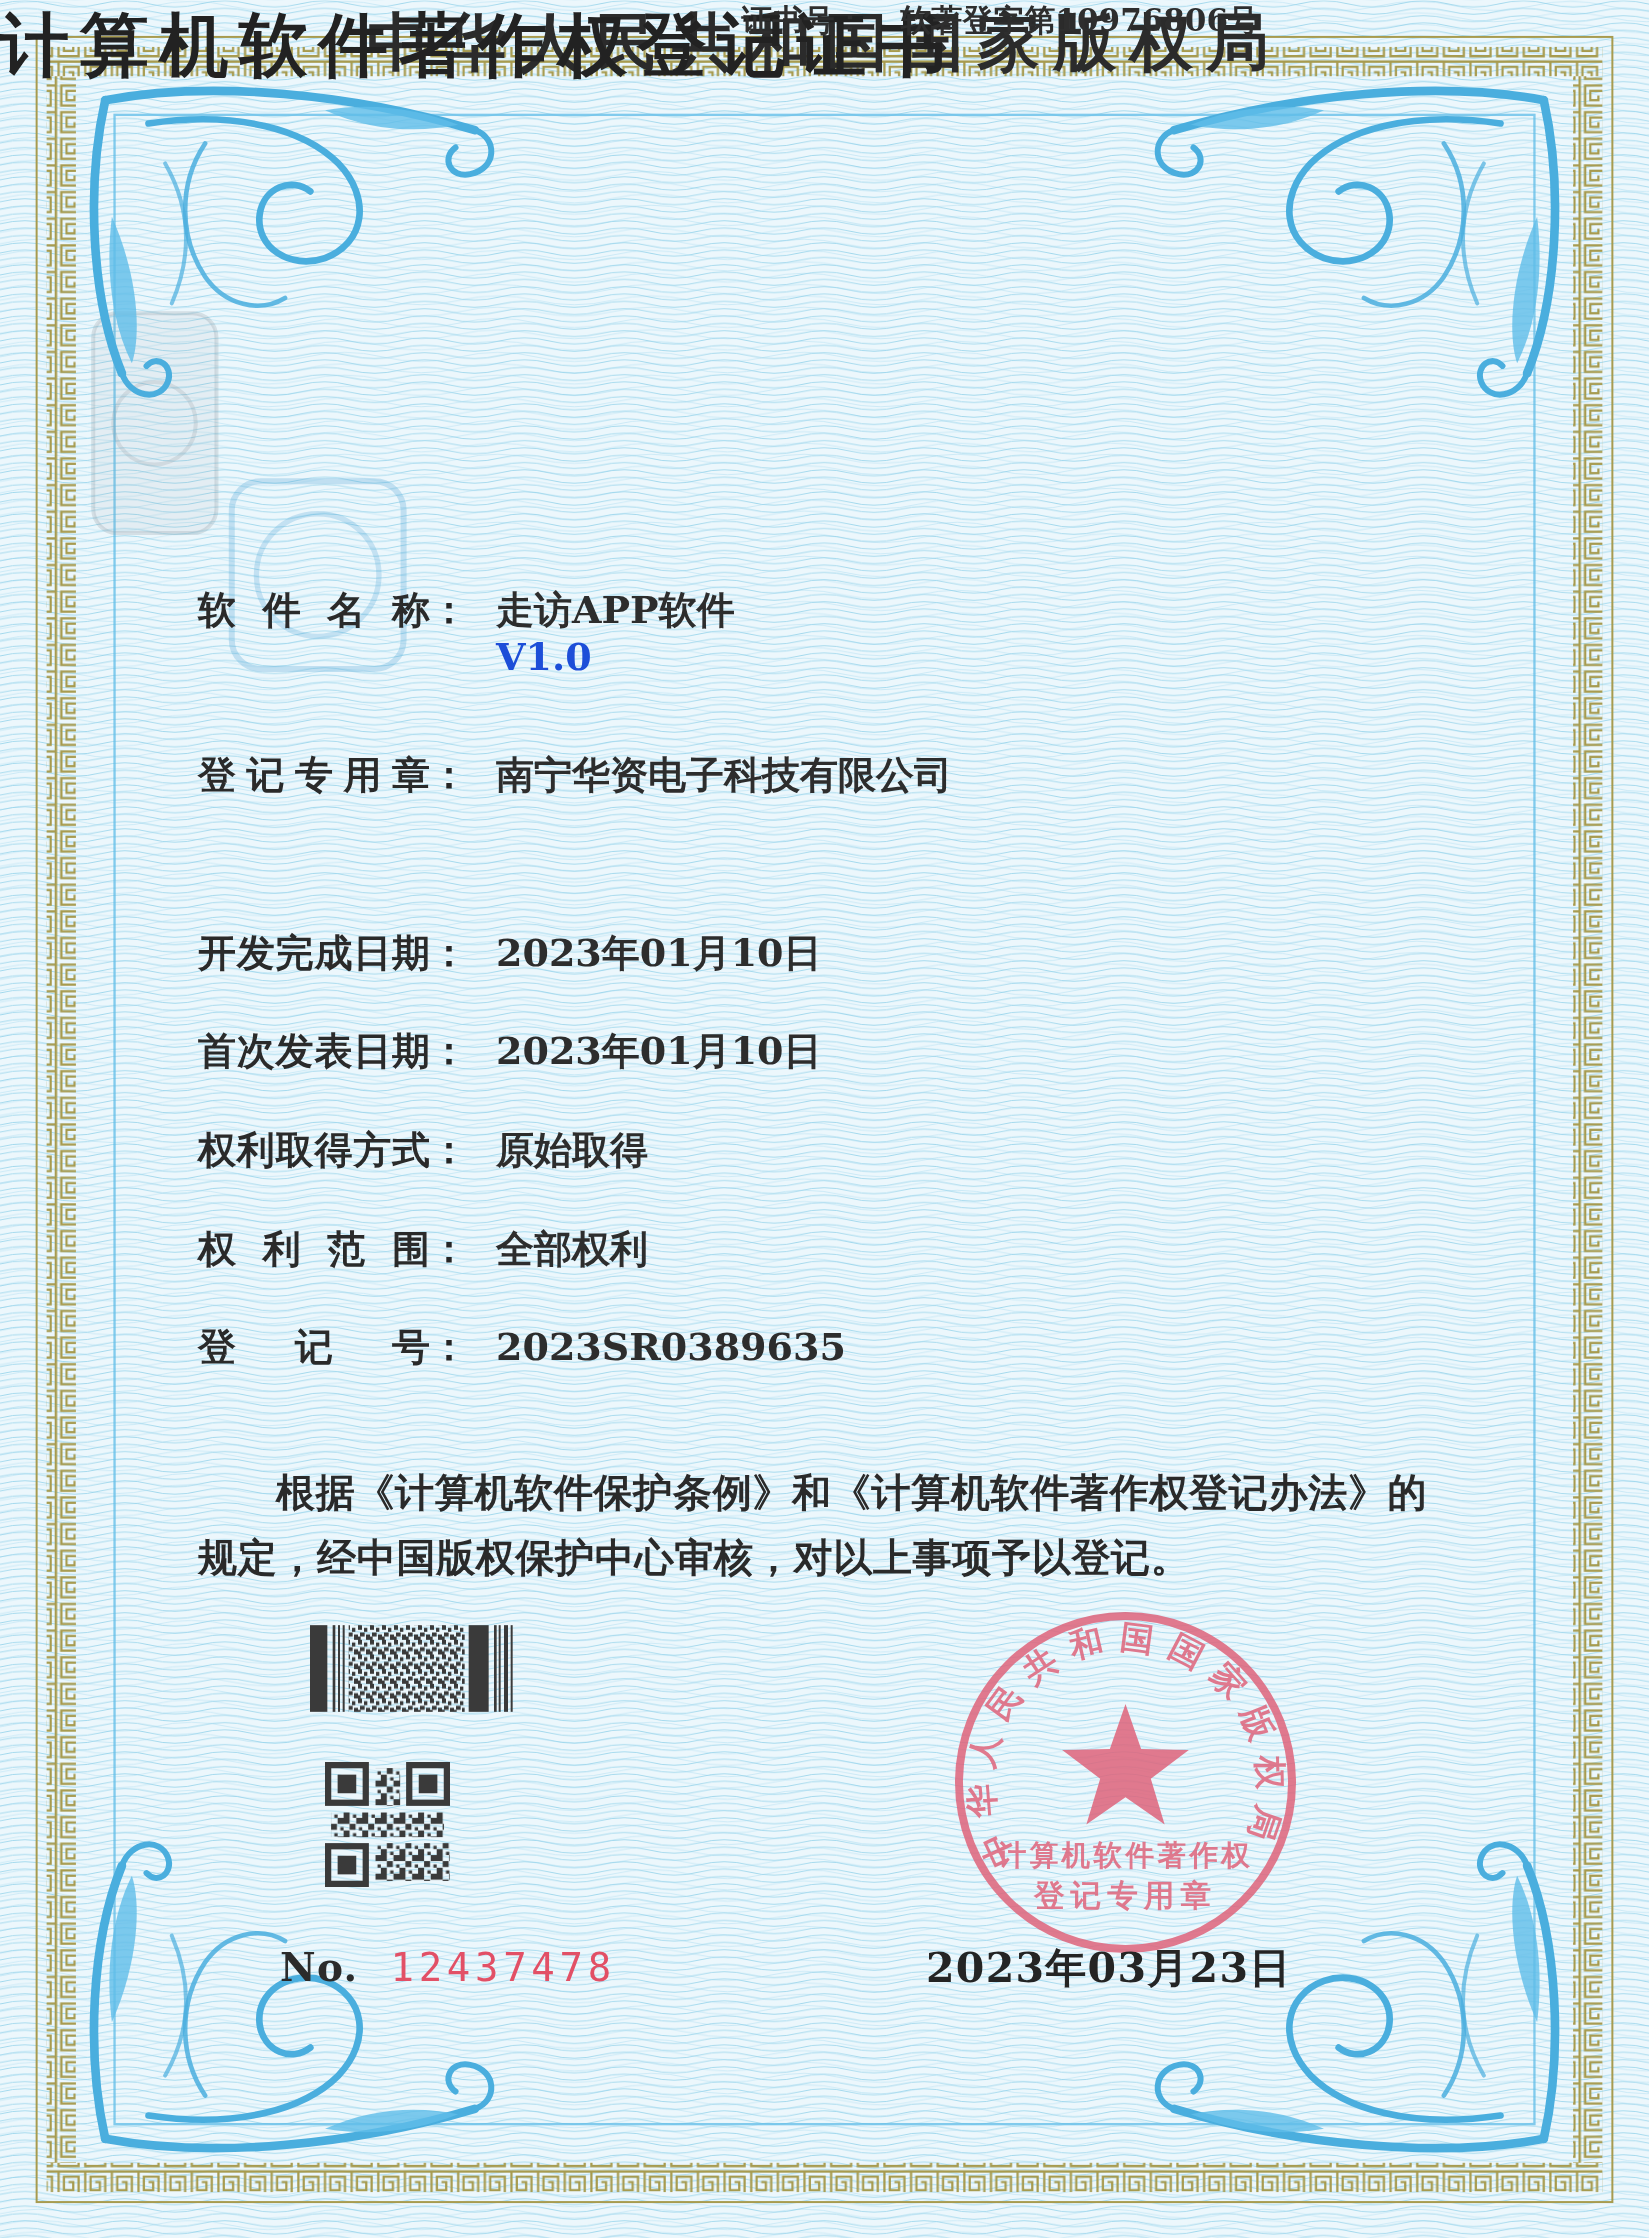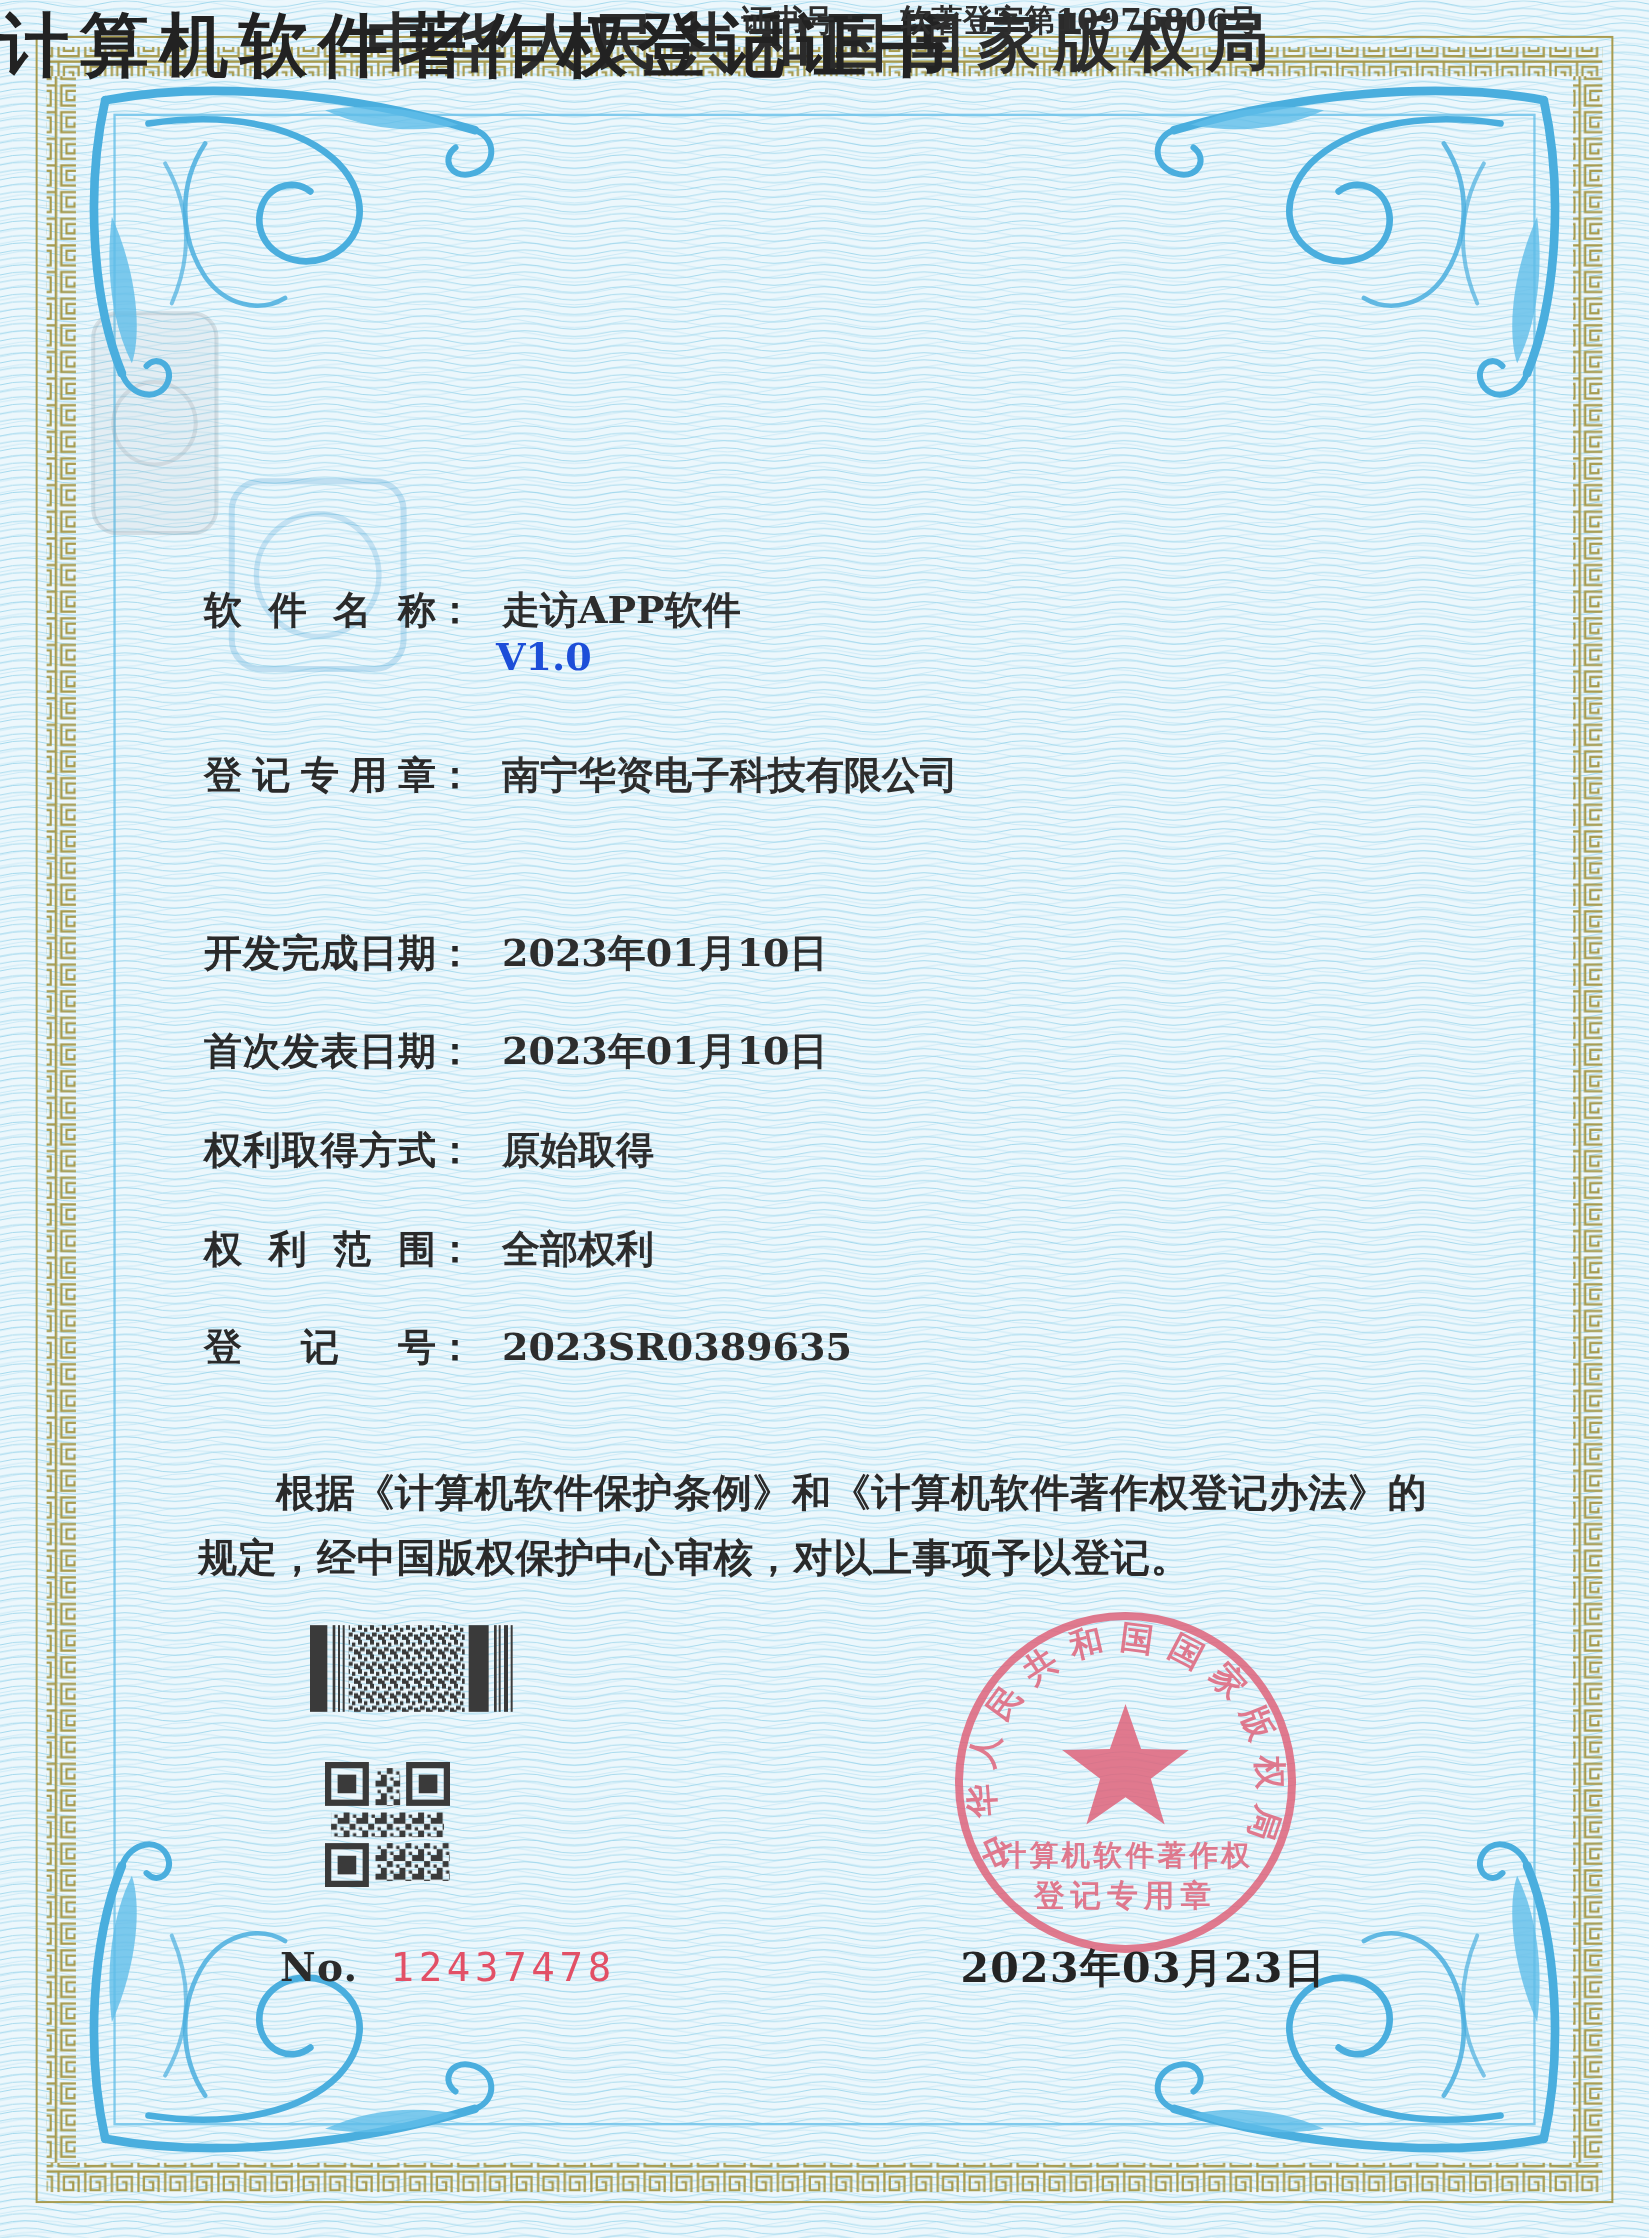--- a/index.html
+++ b/index.html
@@ -17,21 +17,21 @@
     font-size:63px; font-weight:700; letter-spacing:13.3px; color:#2b2b2b;
   }
   .cert-title {
     left:0; top:582; width:1649px; text-align:left;
     font-size:69px; font-weight:900; letter-spacing:10.7px; color:#222;
   }
   .certno {
     top:748; right:390px; font-size:31px; font-weight:700; color:#2e2e2e;
     display:flex; gap:35px; white-space:nowrap;
   }
-  .row { left:204px; white-space:nowrap; font-size:38px; }
+  .row { left:198px; white-space:nowrap; font-size:38px; }
   .lbl {
     display:inline-block; width:232px; font-weight:700;
     text-align:justify; text-align-last:justify; vertical-align:top; color:#2a2a2a;
   }
   .colon { font-weight:700; }
   .val { margin-left:28px; font-weight:600; color:#2d2d2d; }
   .val2 { left:496px; top:634px; font-size:38px; font-weight:600; color:#1d4ed8; }
 
   .stmt { font-size:39px; font-weight:600; color:#2a2a2a; letter-spacing:0.7px; white-space:nowrap; }
   .stmt1 { left:276px; top:1436px;margin-top:30px; }
@@ -42,21 +42,21 @@
 
   .serial { left:280px; top:1944px; display:flex; align-items:baseline; }
   .serial-label { font-size:39px; font-weight:700; color:#2b2b2b; letter-spacing:1.3px; }
   .serial-num {
     margin-left:32px; font-family:"DejaVu Sans Mono","Liberation Mono",monospace;
     font-size:39px; color:#e25066; letter-spacing:4.7px; font-weight:400;
   }
 
   .seal { left:939px; top:1596px; z-index:3; }
   .issue-date {
-    left:926px; top:1941px; width:400px; text-align:right; z-index:4;
+    left:926px; top:1941px; width:400px; text-align:left; z-index:4;
     font-size:41px; font-weight:700; color:#242424; letter-spacing:1.3px; white-space:nowrap;
   }
 </style>
 </head>
 <body>
 
 <div class="page">
 
   <svg class="bg" width="1649" height="2239" viewBox="0 0 2476 3361">
     <defs>

